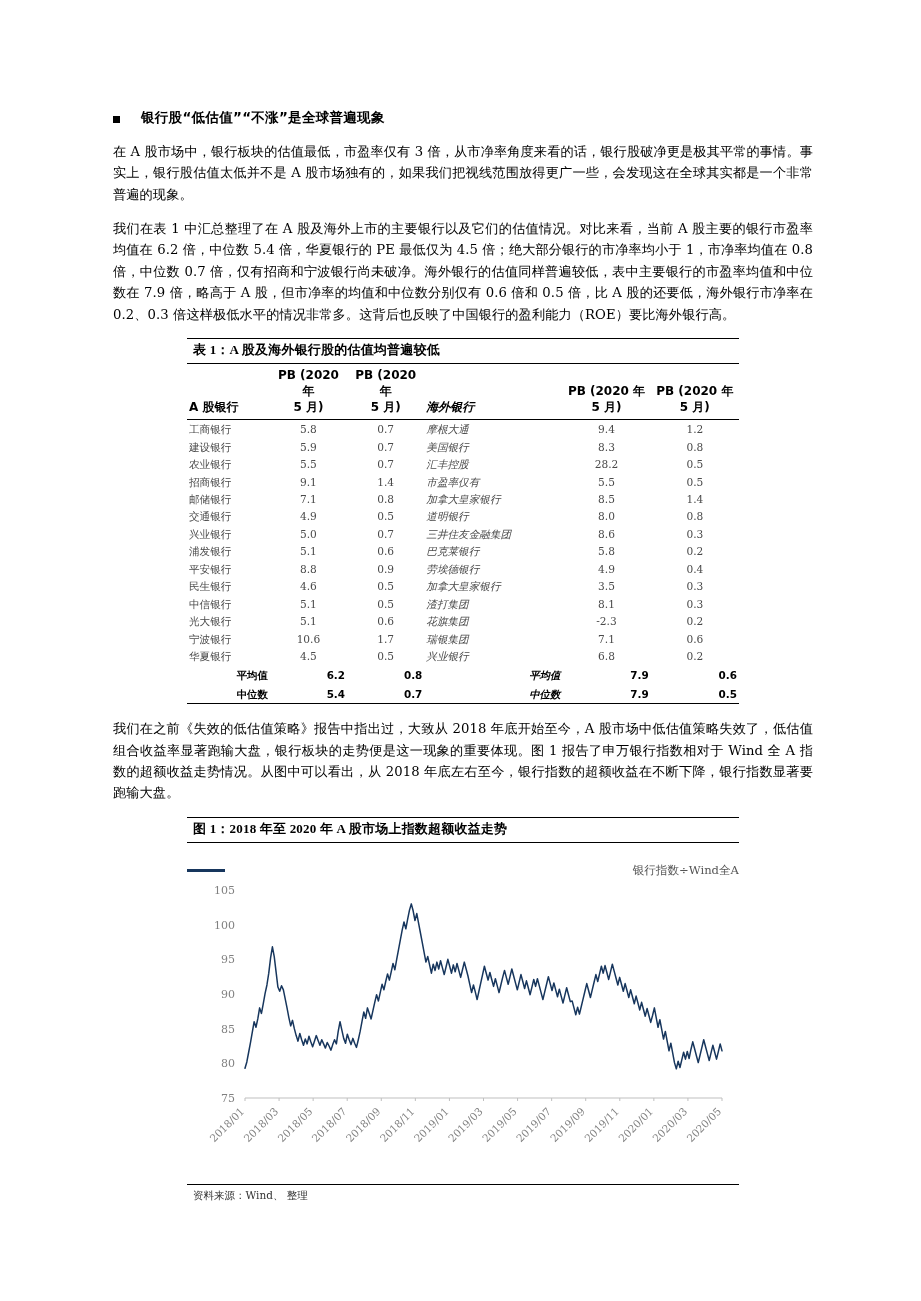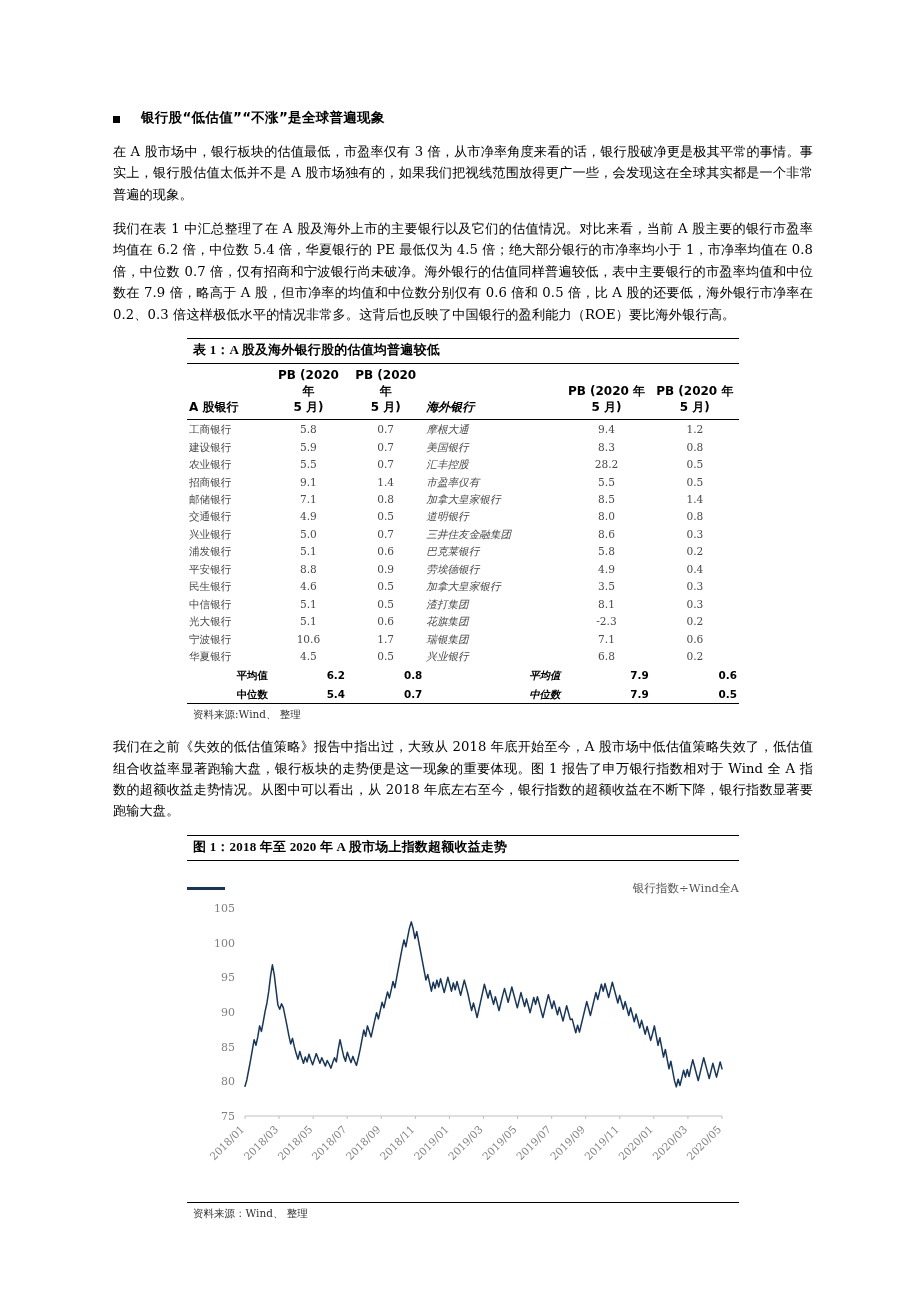--- a/index.html
+++ b/index.html
@@ -298,21 +298,20 @@
               <td class="name-col">中位数</td>
               <td class="num-col">5.4</td>
               <td class="num-col">0.7</td>
               <td class="oname-col">中位数</td>
               <td class="num-col">7.9</td>
               <td class="num-col">0.5</td>
             </tr>
           </tbody>
       </table>
       <div class="rule-thin"></div>
-      <div class="src">资料来源:Wind、 整理</div>
     </div>
 
     <p class="para">我们在之前《失效的低估值策略》报告中指出过，大致从 2018 年底开始至今，A 股市场中低估值策略失效了，低估值组合收益率显著跑输大盘，银行板块的走势便是这一现象的重要体现。图 1 报告了申万银行指数相对于 Wind 全 A 指数的超额收益走势情况。从图中可以看出，从 2018 年底左右至今，银行指数的超额收益在不断下降，银行指数显著要跑输大盘。</p>
 
     <div class="exhibit">
       <div class="exhibit-title rule-top rule-thin">图   1：2018 年至 2020 年 A 股市场上指数超额收益走势</div>
       <div class="figwrap">
         <div class="legend">
           <span class="legend-line"></span>
           <span>银行指数÷Wind全A</span>

